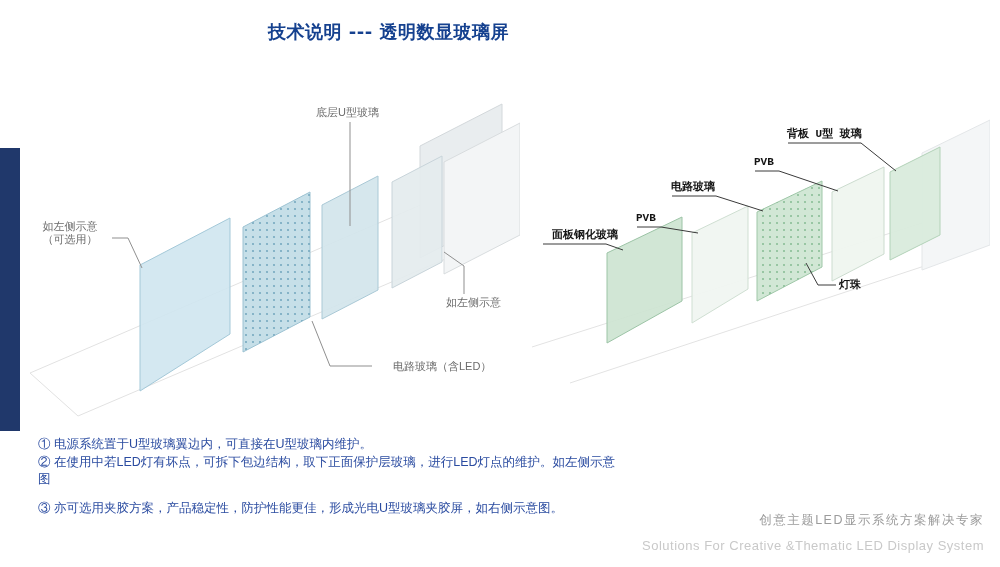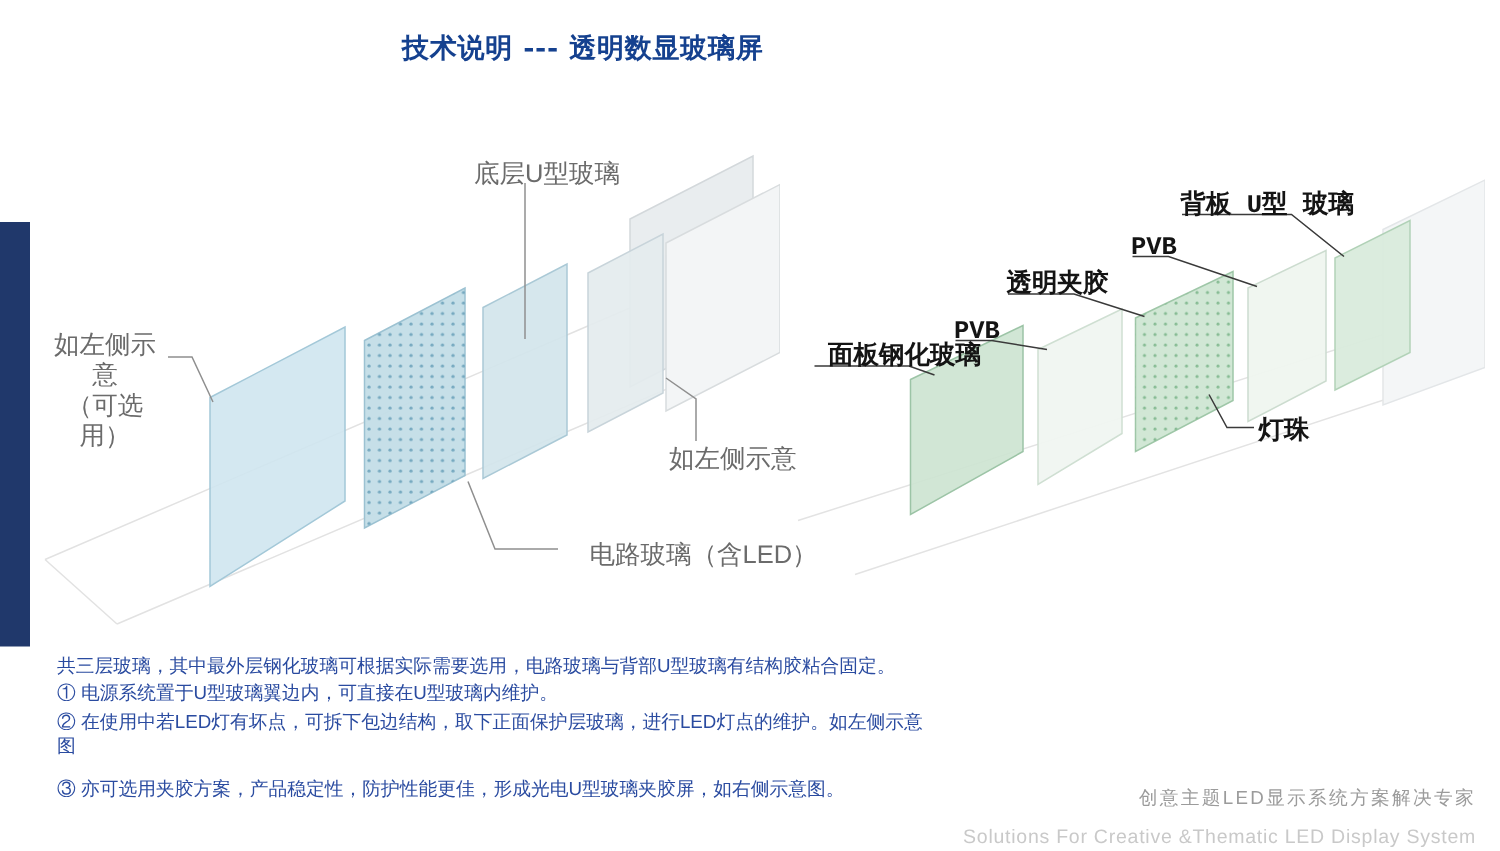--- a/index.html
+++ b/index.html
@@ -5,28 +5,28 @@
   html,body { margin:0; padding:0; background:#ffffff; }
   .slide { position:relative; width:1000px; height:567px; background:#ffffff; overflow:hidden;
            font-family:"Liberation Sans", sans-serif; }
   .title { position:absolute; left:268px; top:20px; font-family:"DejaVu Serif","Liberation Serif",serif;
            font-size:18px; font-weight:bold; color:#15418f; letter-spacing:0.5px; }
   .accent-bar { position:absolute; left:0; top:148px; width:20px; height:283px; background:#20386b; }
   .diagram { position:absolute; }
   .dl { left:20px; top:88px; width:500px; height:345px; }
   .dr { left:530px; top:95px; width:460px; height:320px; }
   .diagram svg { position:absolute; left:0; top:0; }
-  .dlabel { position:absolute; font-size:17px; color:#6b6b6b; white-space:nowrap; line-height:1.2; }
+  .dlabel { position:absolute; font-size:11px; color:#6b6b6b; white-space:nowrap; line-height:1.2; }
   .dlabel.center { text-align:center; white-space:pre-line; }
   .dlabel.dark { color:#141414; font-weight:bold;font-family:Liberation Mono, monospace; }
   .notes { position:absolute; left:38px; top:436px; width:600px; font-size:12.5px; color:#2a4ba0; line-height:1.3; }
   .notes .n { white-space:pre-line; margin:0 0 2px 0; }
   .notes .n.gap { margin-top:13px; }
   .footer { position:absolute; right:16px; top:512px; text-align:right; }
-  .footer .cn { font-size:12.5px; color:#9b9b9b; letter-spacing:1.5px;margin-top:12px; }
+  .footer .cn { font-size:12.5px; color:#9b9b9b; letter-spacing:1.5px; }
   .footer .en { font-size:13px; color:#c9c9c9; margin-top:9px; letter-spacing:0.5px; }
 </style>
 </head>
 <body>
 
 <div class="slide">
 
   <div class="title">技术说明 --- 透明数显玻璃屏</div>
   <div class="accent-bar"></div>
 
@@ -91,28 +91,27 @@
         <polyline points="13,149 76,149 93,155"></polyline>
         <polyline points="107,132 131,132 168,138"></polyline>
         <polyline points="142,101 186,101 233,116"></polyline>
         <polyline points="225,76 249,76 308,96"></polyline>
         <polyline points="258,48 331,48 366,76"></polyline>
         <polyline points="306,190 288,190 276,168"></polyline>
       </g>
     </svg>
     <div class="dlabel dark" style="left:12px; top:134px;padding-left:10px;">面板钢化玻璃</div>
     <div class="dlabel dark" style="left:106px; top:117px;">PVB</div>
-    <div class="dlabel dark" style="left:141px; top:86px;">透明夹胶</div>
+    <div class="dlabel dark" style="left:141px; top:86px;">电路玻璃</div>
     <div class="dlabel dark" style="left:224px; top:61px;">PVB</div>
     <div class="dlabel dark" style="left:257px; top:33px;">背板 U型 玻璃</div>
     <div class="dlabel dark" style="left:309px; top:184px;">灯珠</div>
   </div>
 
   <div class="notes">
-    <div class="n">共三层玻璃，其中最外层钢化玻璃可根据实际需要选用，电路玻璃与背部U型玻璃有结构胶粘合固定。</div>
     <div class="n">①  电源系统置于U型玻璃翼边内，可直接在U型玻璃内维护。</div>
     <div class="n">②  在使用中若LED灯有坏点，可拆下包边结构，取下正面保护层玻璃，进行LED灯点的维护。如左侧示意
 图</div>
     <div class="n gap">③  亦可选用夹胶方案，产品稳定性，防护性能更佳，形成光电U型玻璃夹胶屏，如右侧示意图。</div>
   </div>
 
   <div class="footer">
     <div class="cn">创意主题LED显示系统方案解决专家</div>
     <div class="en">Solutions For Creative &amp;Thematic LED Display System</div>
   </div>

